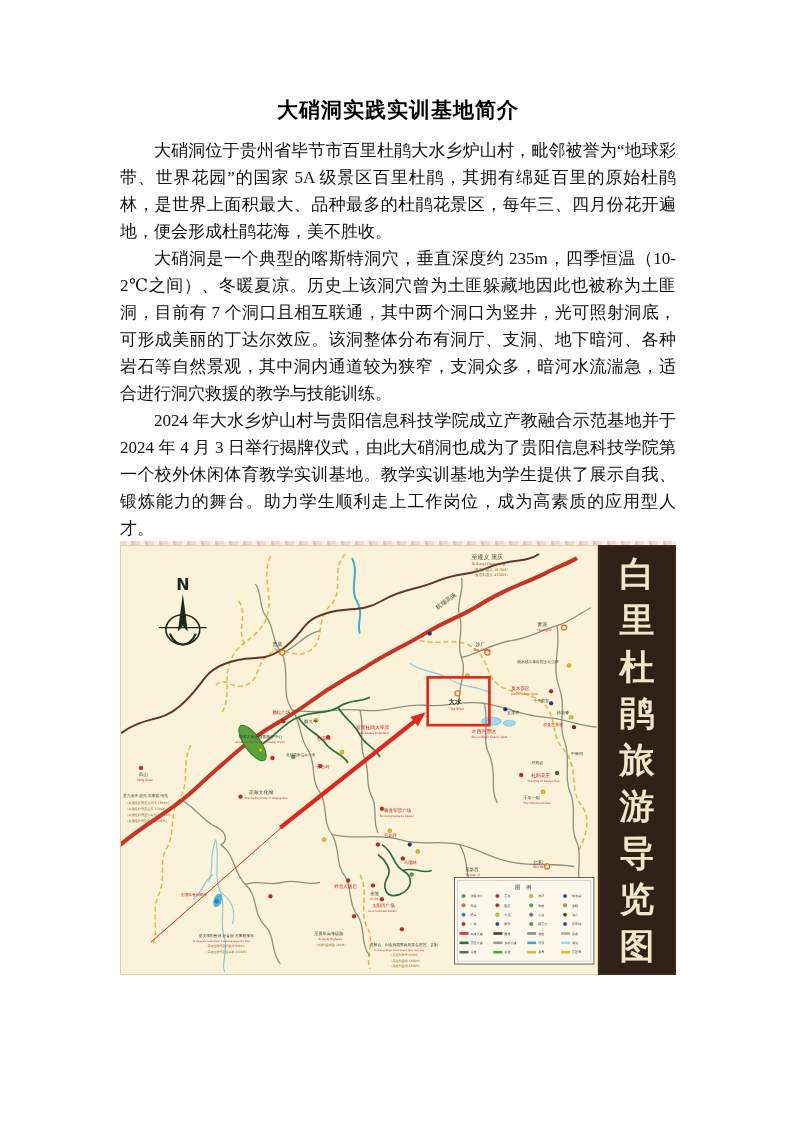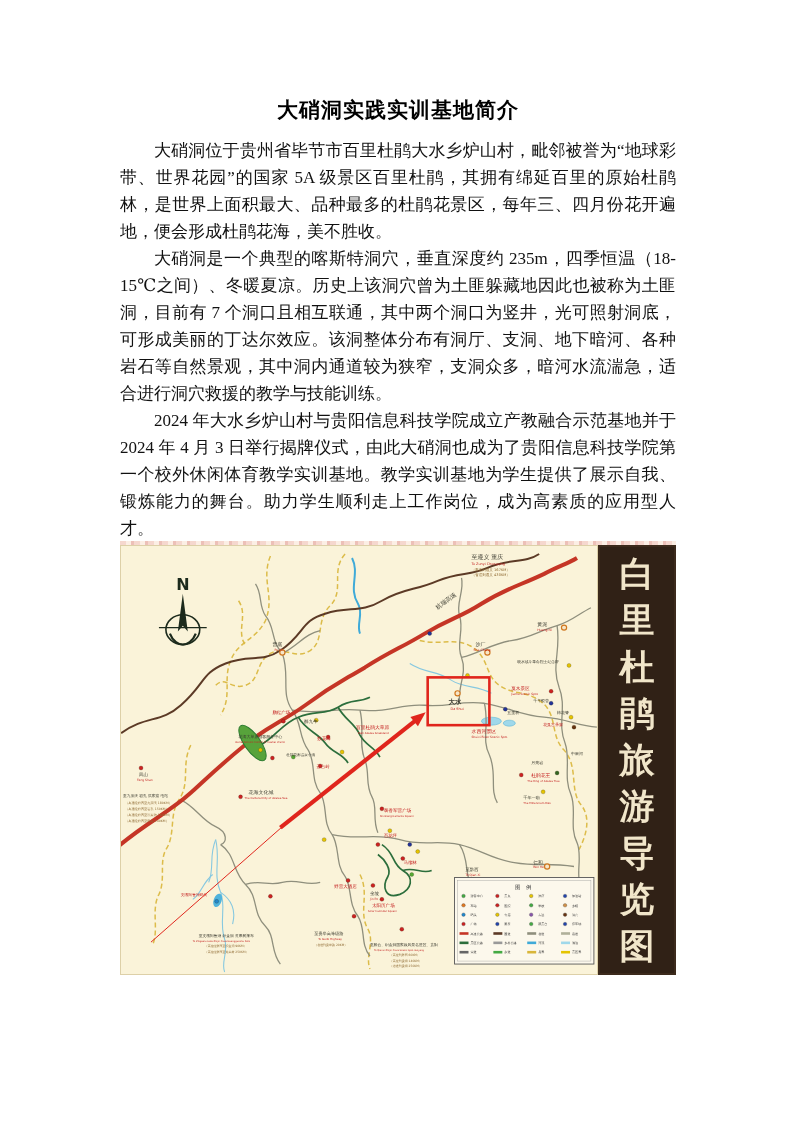--- a/index.html
+++ b/index.html
@@ -35,21 +35,21 @@
     font-size:35px;font-weight:bold;line-height:1;
   }
 </style>
 </head>
 <body>
 
 <div class="page">
   <div class="content">
     <h1 class="doc-title">大硝洞实践实训基地简介</h1>
     <p class="doc-par">大硝洞位于贵州省毕节市百里杜鹃大水乡炉山村，毗邻被誉为“地球彩带、世界花园”的国家 5A 级景区百里杜鹃，其拥有绵延百里的原始杜鹃林，是世界上面积最大、品种最多的杜鹃花景区，每年三、四月份花开遍地，便会形成杜鹃花海，美不胜收。</p>
-    <p class="doc-par">大硝洞是一个典型的喀斯特洞穴，垂直深度约 235m，四季恒温（18-15℃之间）、冬暖夏凉。历史上该洞穴曾为土匪躲藏地因此也被称为土匪洞，目前有 7 个洞口且相互联通，其中两个洞口为竖井，光可照射洞底，可形成美丽的丁达尔效应。该洞整体分布有洞厅、支洞、地下暗河、各种岩石等自然景观，其中洞内通道较为狭窄，支洞众多，暗河水流湍急，适合进行洞穴救援的教学与技能训练。</p>
+    <p class="doc-par">大硝洞是一个典型的喀斯特洞穴，垂直深度约 235m，四季恒温（10-2℃之间）、冬暖夏凉。历史上该洞穴曾为土匪躲藏地因此也被称为土匪洞，目前有 7 个洞口且相互联通，其中两个洞口为竖井，光可照射洞底，可形成美丽的丁达尔效应。该洞整体分布有洞厅、支洞、地下暗河、各种岩石等自然景观，其中洞内通道较为狭窄，支洞众多，暗河水流湍急，适合进行洞穴救援的教学与技能训练。</p>
     <p class="doc-par">2024 年大水乡炉山村与贵阳信息科技学院成立产教融合示范基地并于 2024 年 4 月 3 日举行揭牌仪式，由此大硝洞也成为了贵阳信息科技学院第一个校外休闲体育教学实训基地。教学实训基地为学生提供了展示自我、锻炼能力的舞台。助力学生顺利走上工作岗位，成为高素质的应用型人才。</p>
   </div>
 
   <div class="scan-artifact"></div>
 
   <div class="map-figure">
     <div class="map-area">
       <svg id="map-svg" width="476" height="428" viewBox="0 0 478 430">
 
         <g fill="none" stroke="#D9B63A" stroke-width="1.5" stroke-dasharray="5 3" opacity="0.9">

